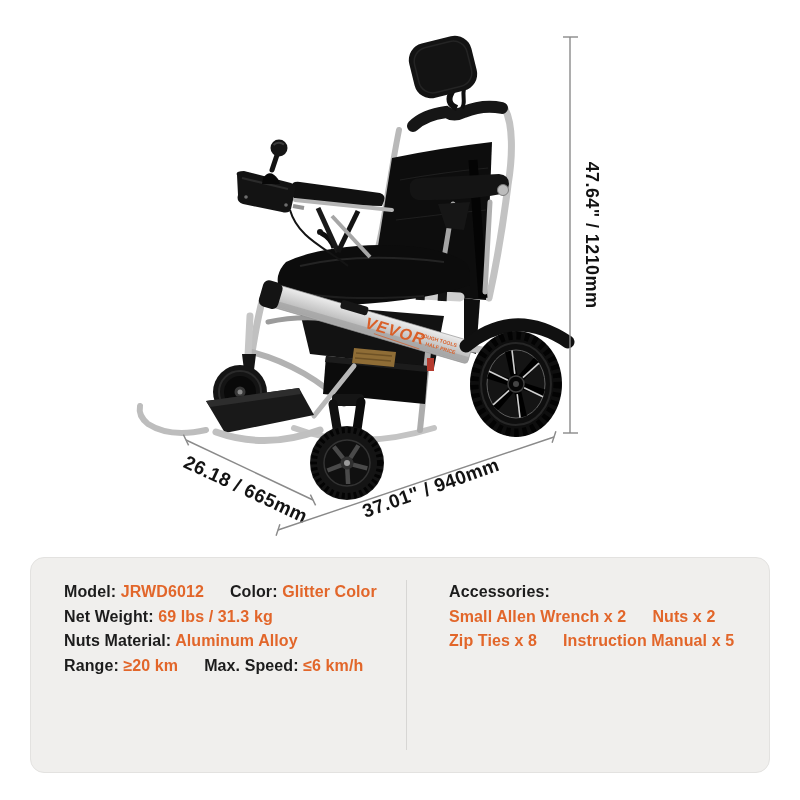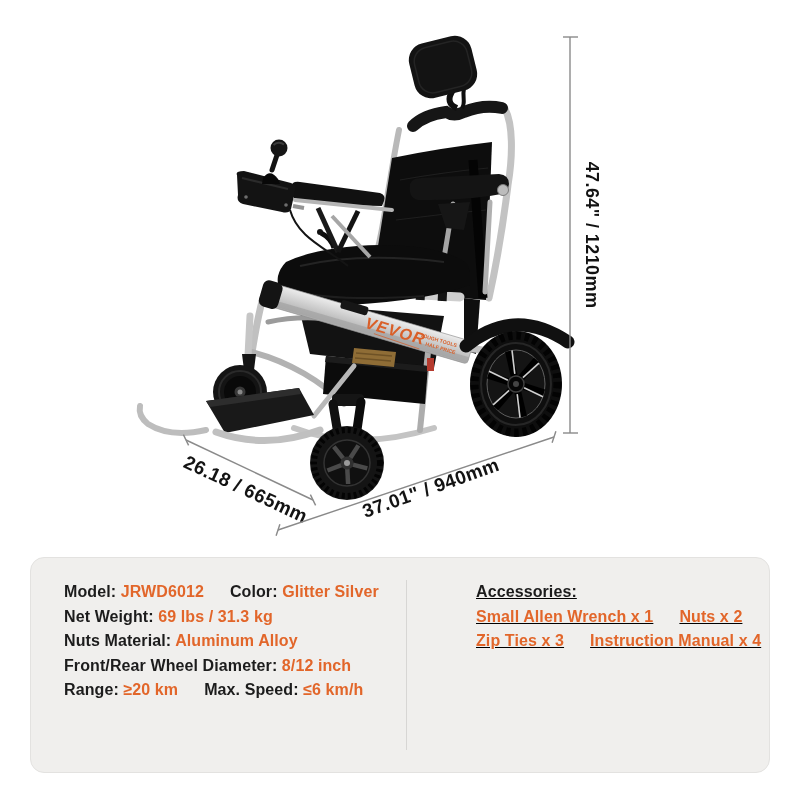--- a/index.html
+++ b/index.html
@@ -7,21 +7,21 @@
        font-family:"Liberation Sans","DejaVu Sans",sans-serif;}
   .stage{position:absolute;inset:0;width:800px;height:800px;background:#fff;}
   svg.illu{position:absolute;left:0;top:0;display:block;}
 
   .spec-panel{position:absolute;left:30px;top:557px;width:740px;height:216px;
     background:var(--panel-bg,#f0efed);border:1px solid #e3e2e0;border-radius:14px;
     box-sizing:border-box;}
   .spec-divider{position:absolute;left:375px;top:22px;width:1px;height:170px;background:#d7d6d4;}
   .col{position:absolute;top:22px;}
   .col-left{left:33px;}
-  .col-right{left:445px;text-decoration:underline;}
+  .col-right{left:418px;}
   .spec-line{font-size:16px;font-weight:bold;line-height:24.6px;white-space:nowrap;
     letter-spacing:0.1px;}
   .lab{color:var(--label,#1c1c1c);text-align:center;}
   .val{color:var(--accent,#e2662a);}
   .gap{display:inline-block;width:26px;}
 
   .dim-text{font-weight:bold;fill:#131313;letter-spacing:0.4px;}
 </style>
 </head>
 <body>
@@ -223,27 +223,26 @@
         <line x1="278" y1="530" x2="554" y2="437"></line>
         <line x1="279.9" y1="524.3" x2="276.1" y2="535.7"></line>
         <line x1="555.9" y1="431.3" x2="552.1" y2="442.7"></line>
       </g>
       <text class="dim-text" x="433" y="494" font-size="19" text-anchor="middle" transform="rotate(-19.5 433 494)">37.01" / 940mm</text>
     </g>
   </svg>
 
   <div class="spec-panel">
     <div class="col col-left" id="spec-left">
-        <div class="spec-line"><span class="lab">Model: </span><span class="val">JRWD6012</span><span class="gap"></span><span class="lab">Color: </span><span class="val">Glitter Silver</span></div>
+        <div class="spec-line"><span class="lab">Model: </span><span class="val">JRWD6012</span><span class="gap"></span><span class="lab">Color: </span><span class="val">Glitter Color</span></div>
         <div class="spec-line"><span class="lab">Net Weight: </span><span class="val">69 lbs / 31.3 kg</span></div>
         <div class="spec-line"><span class="lab">Nuts Material: </span><span class="val">Aluminum Alloy</span></div>
-        <div class="spec-line"><span class="lab">Front/Rear Wheel Diameter: </span><span class="val">8/12 inch</span></div>
         <div class="spec-line"><span class="lab">Range: </span><span class="val">≥20 km</span><span class="gap"></span><span class="lab">Max. Speed: </span><span class="val">≤6 km/h</span></div>
       </div>
     <div class="spec-divider"></div>
     <div class="col col-right" id="spec-right">
         <div class="spec-line"><span class="lab">Accessories:</span></div>
-        <div class="spec-line"><span class="val">Small Allen Wrench x 1</span><span class="gap"></span><span class="val">Nuts x 2</span></div>
-        <div class="spec-line"><span class="val">Zip Ties x 3</span><span class="gap"></span><span class="val">Instruction Manual x 4</span></div>
+        <div class="spec-line"><span class="val">Small Allen Wrench x 2</span><span class="gap"></span><span class="val">Nuts x 2</span></div>
+        <div class="spec-line"><span class="val">Zip Ties x 8</span><span class="gap"></span><span class="val">Instruction Manual x 5</span></div>
       </div>
   </div>
 
 </div>
 
 </body></html>

